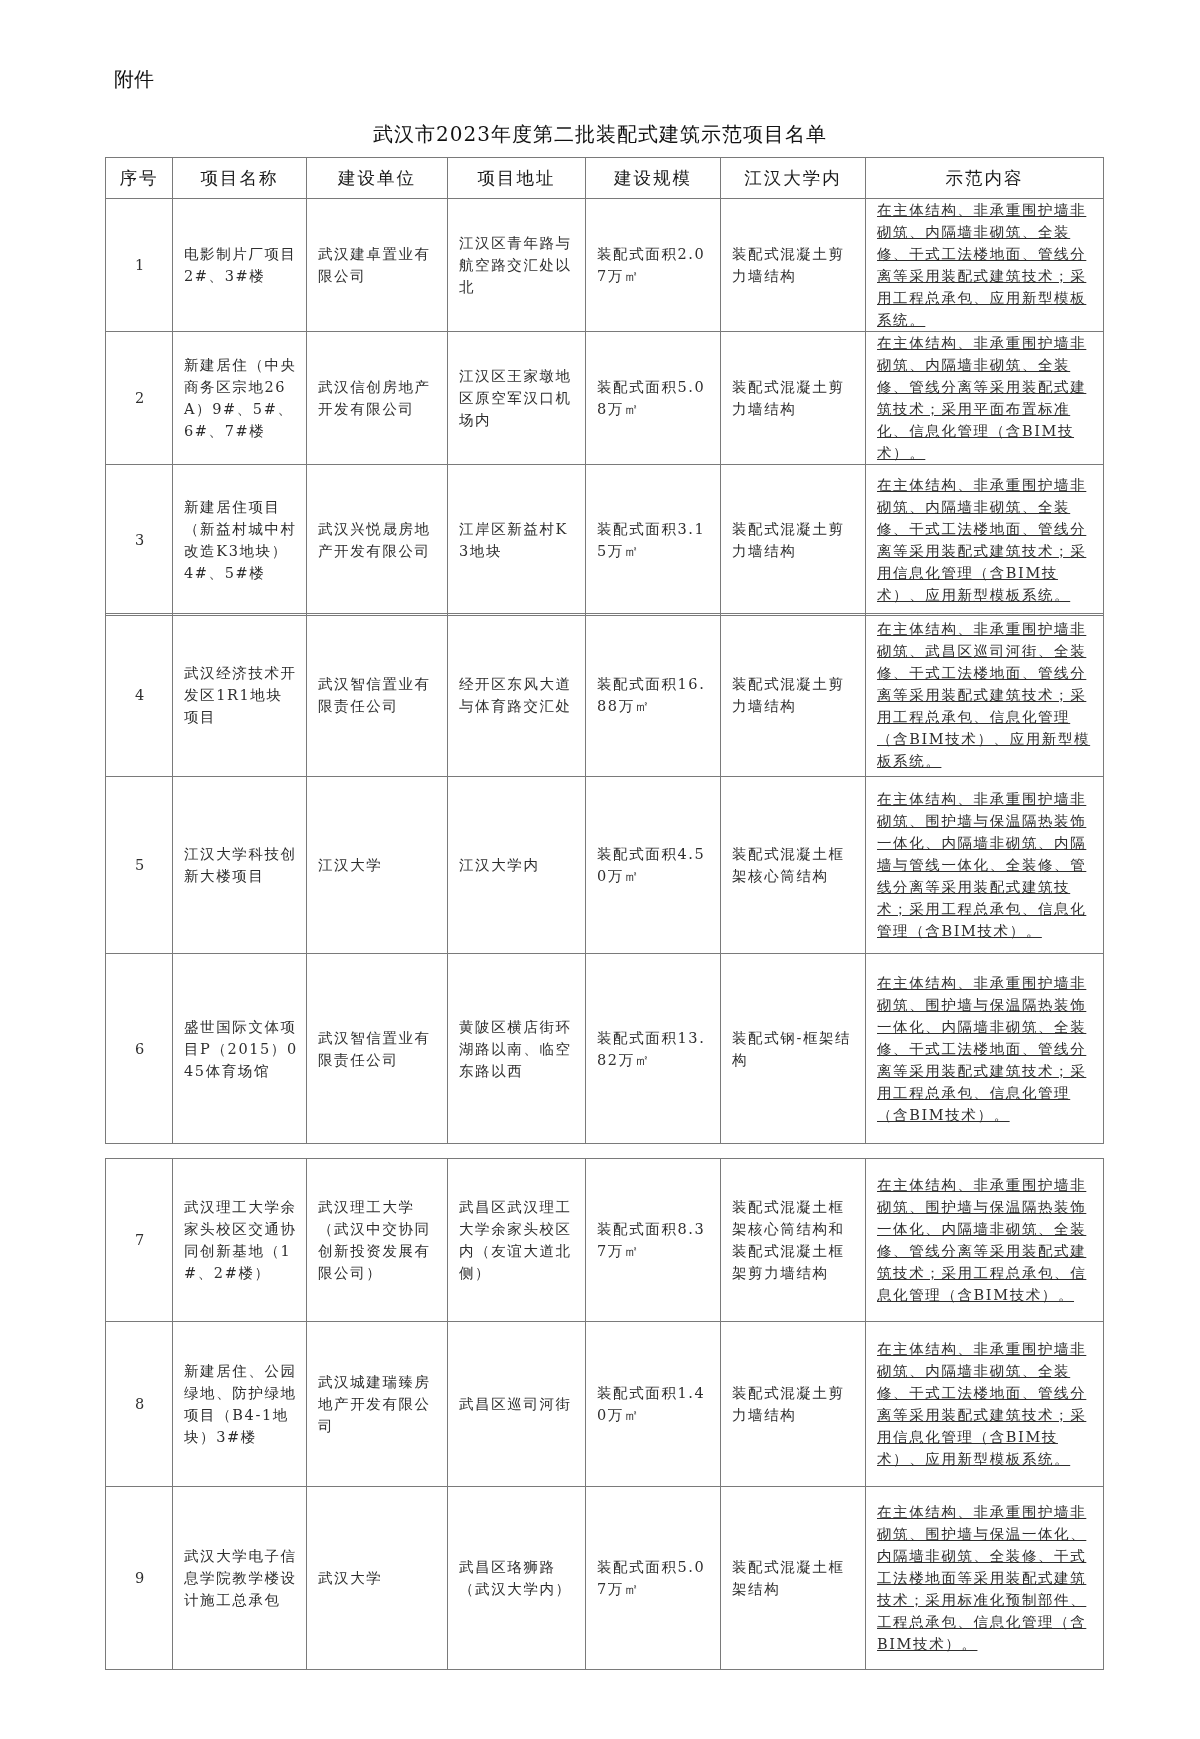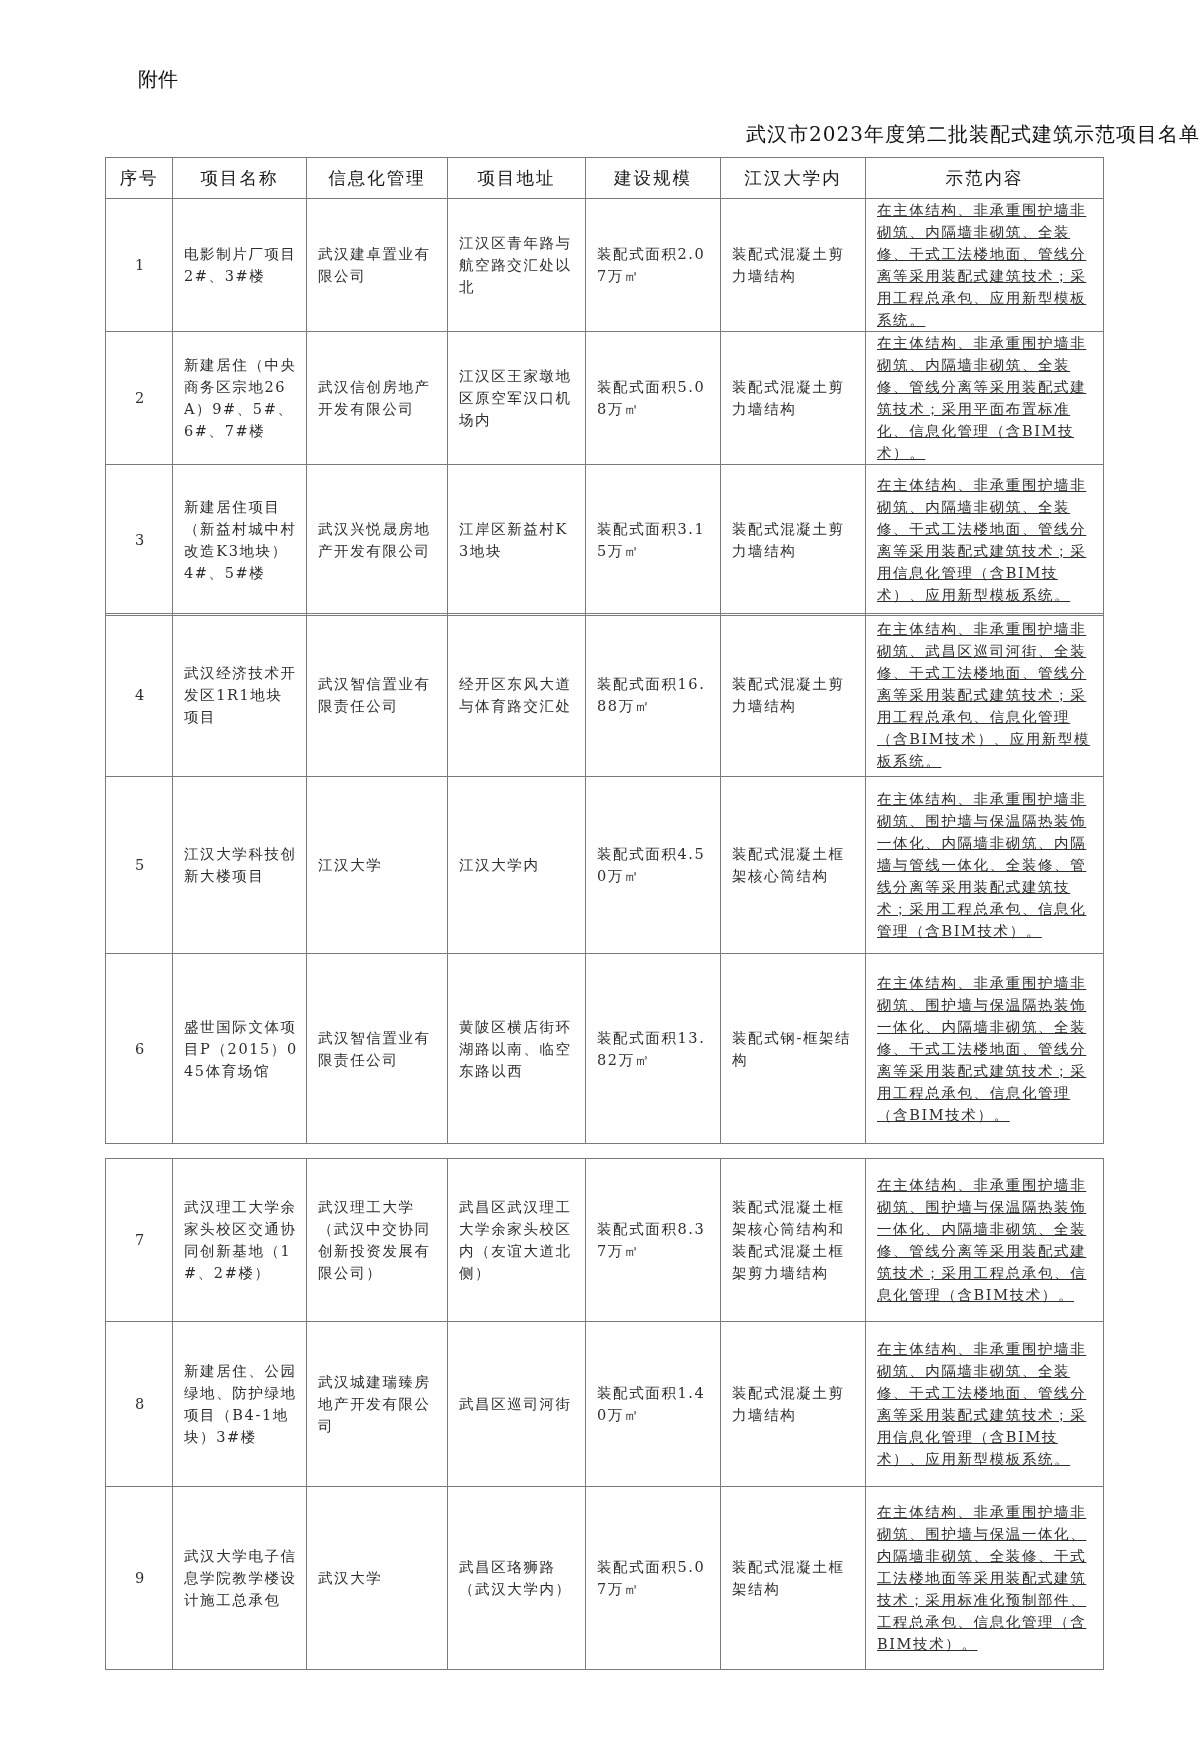--- a/index.html
+++ b/index.html
@@ -3,25 +3,25 @@
   <meta charset="utf-8">
   <style>
     html, body { margin: 0; padding: 0; background: #ffffff; }
     body {
       width: 1200px; height: 1739px; position: relative; overflow: hidden;
       font-family: "DejaVu Serif", "Liberation Serif", serif; color: #2a2a2a;
     }
     .attachment {
       position: absolute; left: 114px; top: 66px;
       font-family: "DejaVu Sans", "Liberation Sans", sans-serif;
-      font-size: 20px; color: #111; margin-left: 24px;
+      font-size: 20px; color: #111;
     }
     .doc-title {
       position: absolute; left: 0; width: 1200px; top: 121px;
-      text-align: right; font-size: 20px; color: #111; letter-spacing: 1px;
+      text-align: center; font-size: 20px; color: #111; letter-spacing: 1px;
       font-family: "DejaVu Serif", "Liberation Serif", serif;
     }
     table.sec {
       position: absolute; left: 105px; width: 998px;
       border-collapse: collapse; table-layout: fixed;
     }
     table.sec td, table.sec th {
       border: 1.5px solid #7a7a7a; vertical-align: middle;
       font-size: 14.5px; line-height: 22px; font-weight: normal;
       padding: 0 8px 0 11px; color: #2e2e2e; letter-spacing: 1.6px;
@@ -51,21 +51,21 @@
       <col style="width:141px">
       <col style="width:138px">
       <col style="width:135px">
       <col style="width:145px">
       <col style="width:238px">
   </colgroup>
   <tbody>
       <tr style="height:41px">
     <th>序号</th>
     <th>项目名称</th>
-    <th>信息化管理</th>
+    <th>建设单位</th>
     <th>项目地址</th>
     <th>建设规模</th>
     <th>江汉大学内</th>
     <th>示范内容</th>
   </tr>
   <tr style="height:111px">
     <td class="num">1</td>
     <td>电影制片厂项目2#、3#楼</td>
     <td>武汉建卓置业有限公司</td>
     <td>江汉区青年路与航空路交汇处以北</td>

